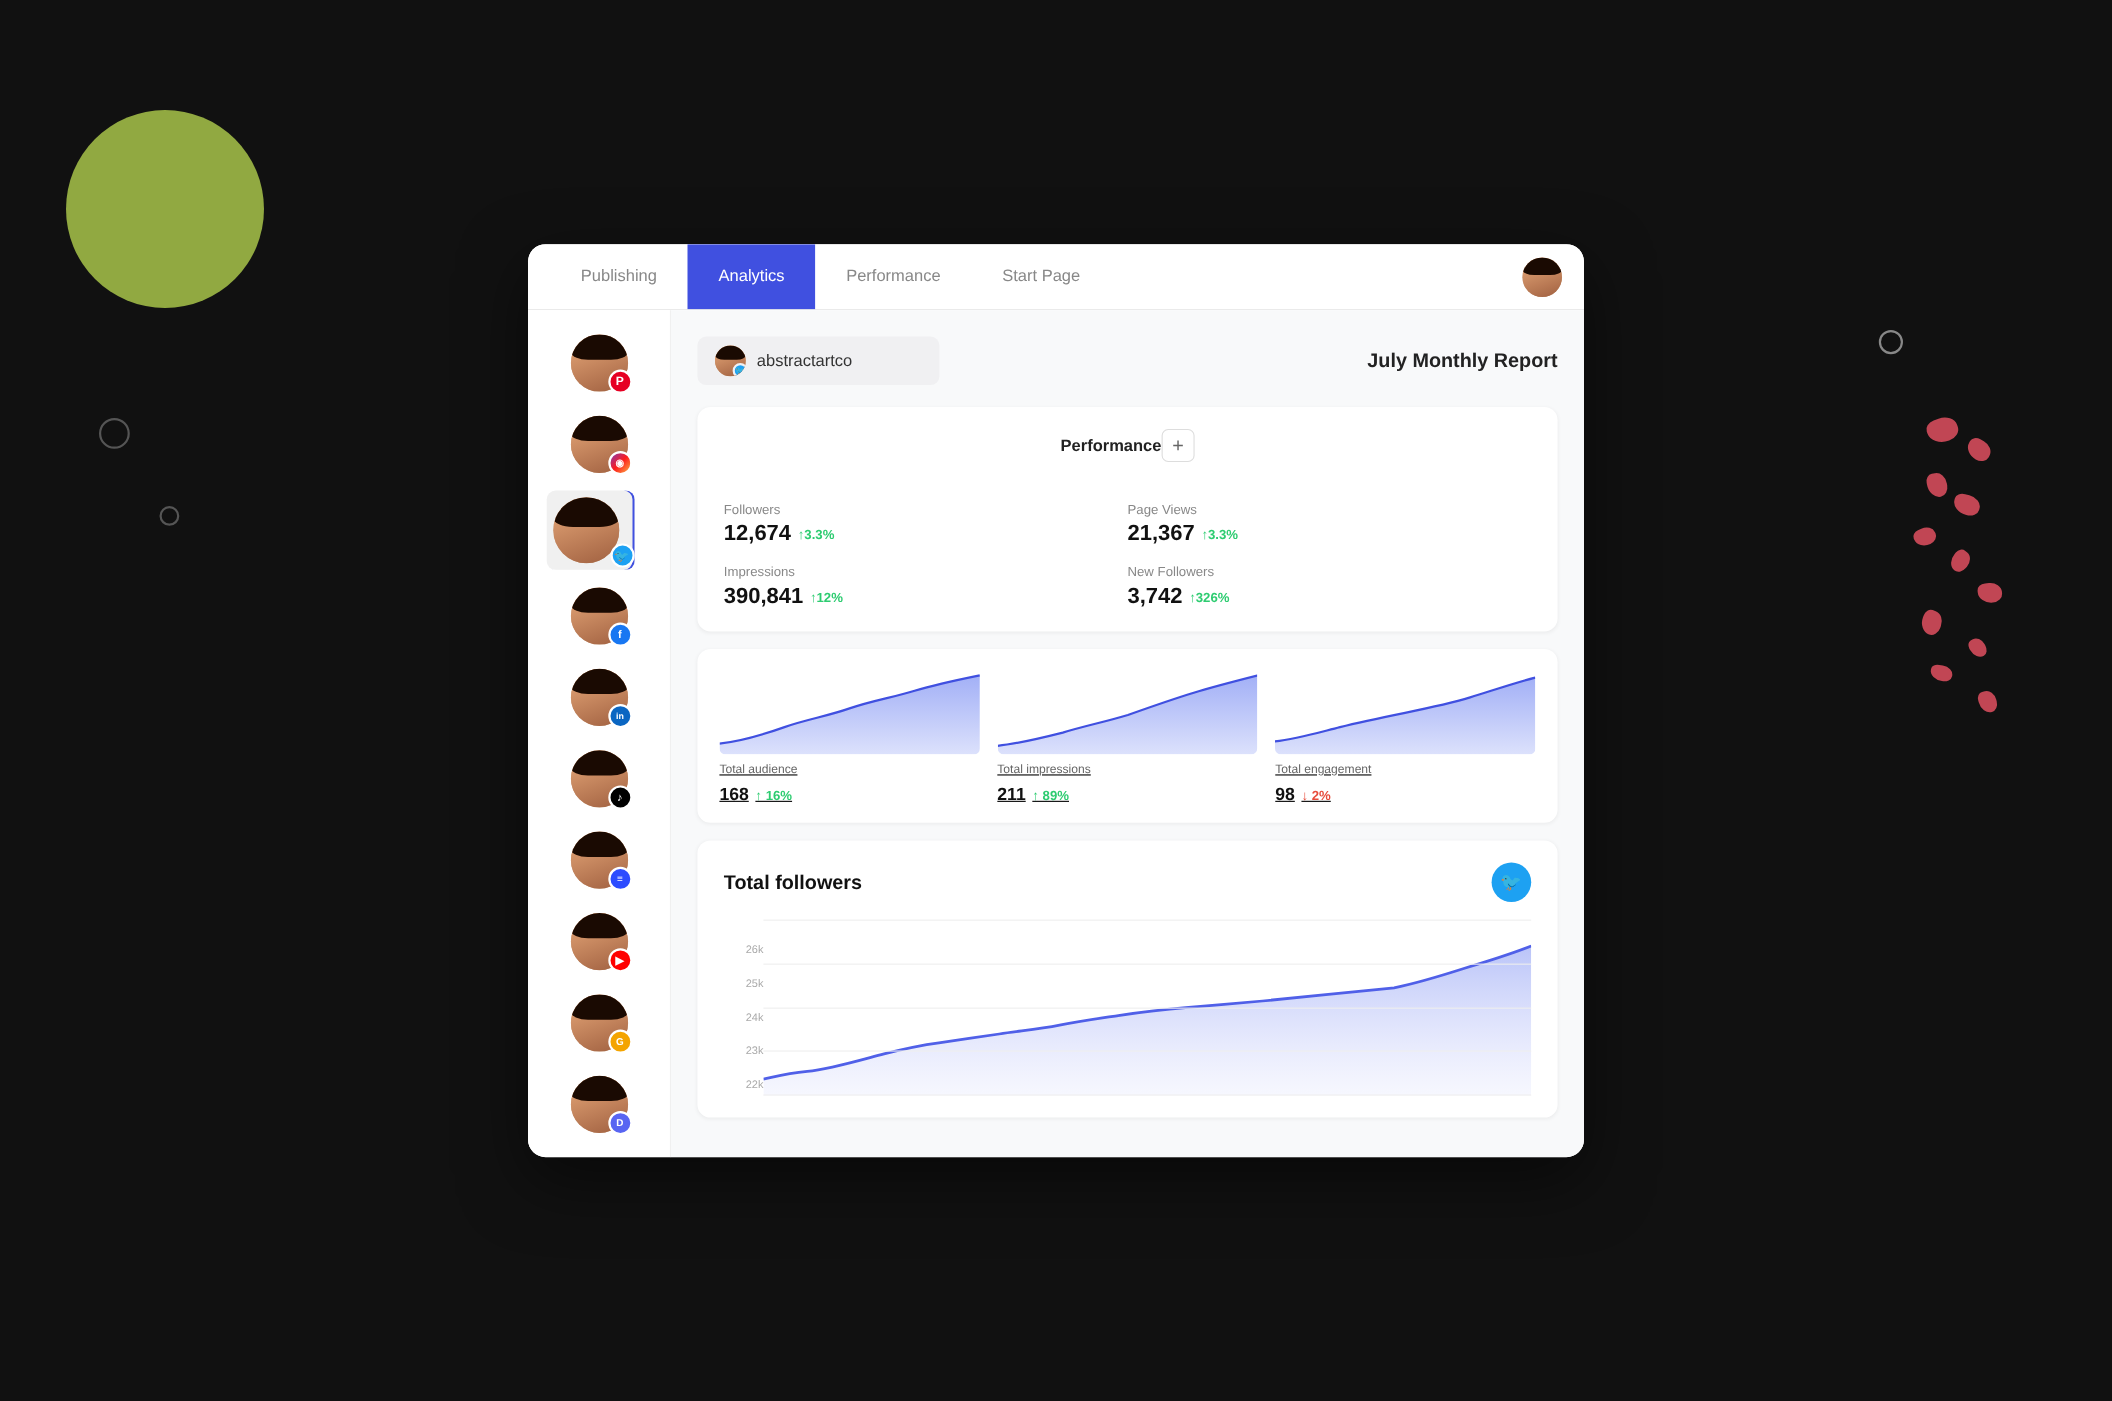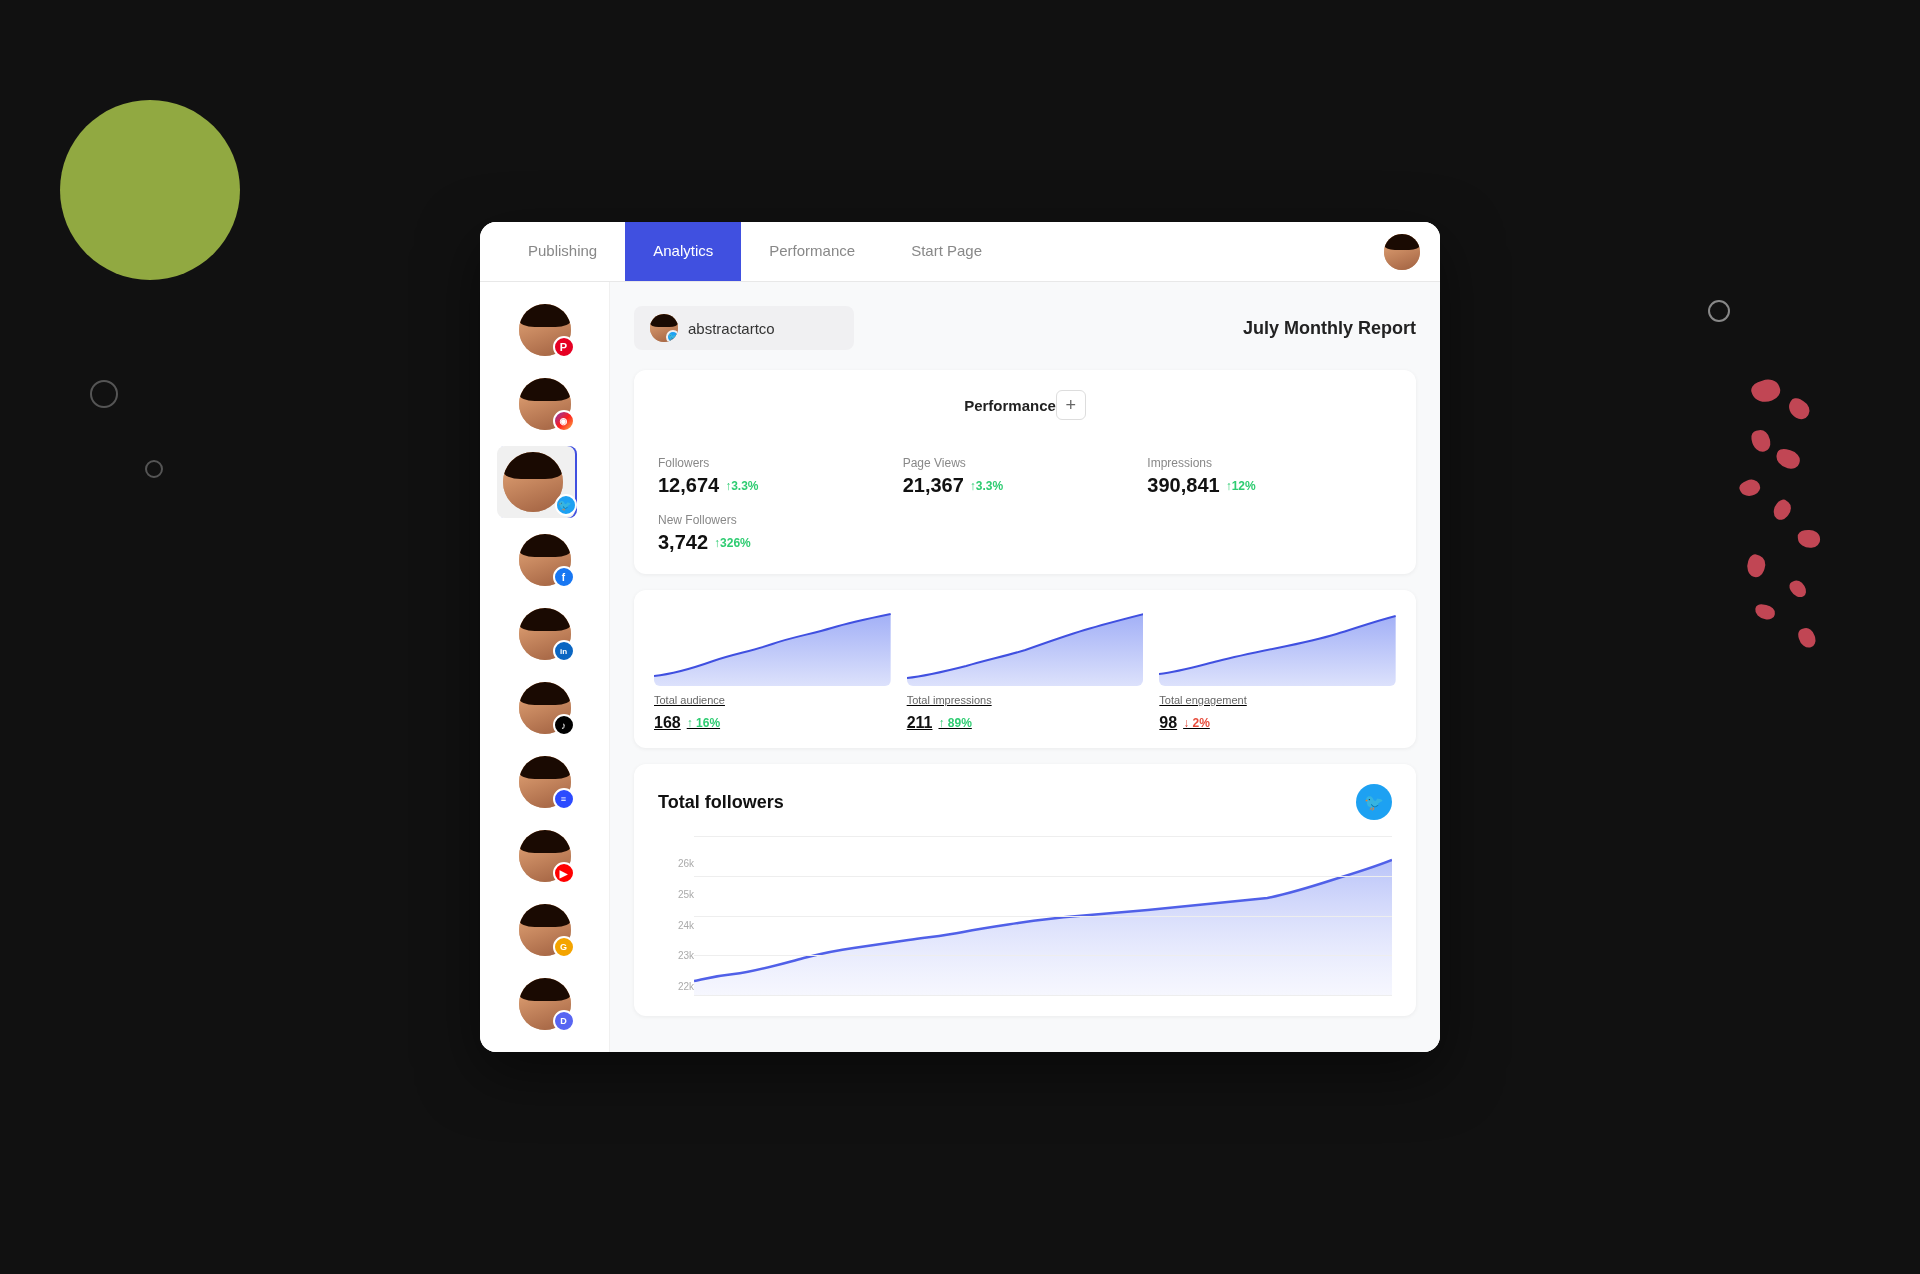--- a/index.html
+++ b/index.html
@@ -271,21 +271,21 @@
       background: #fff;
       display: flex;
       align-items: center;
       justify-content: center;
       font-size: 18px;
       color: #666;
       cursor: pointer;
     }
     .metrics-grid {
       display: grid;
-      grid-template-columns: repeat(3, 1fr);
+      grid-template-columns: repeat(2, 1fr);
       gap: 16px 0;
     }
     .metric {
       display: flex;
       flex-direction: column;
       gap: 4px;
     }
     .metric-label {
       font-size: 12px;
       color: #888;

